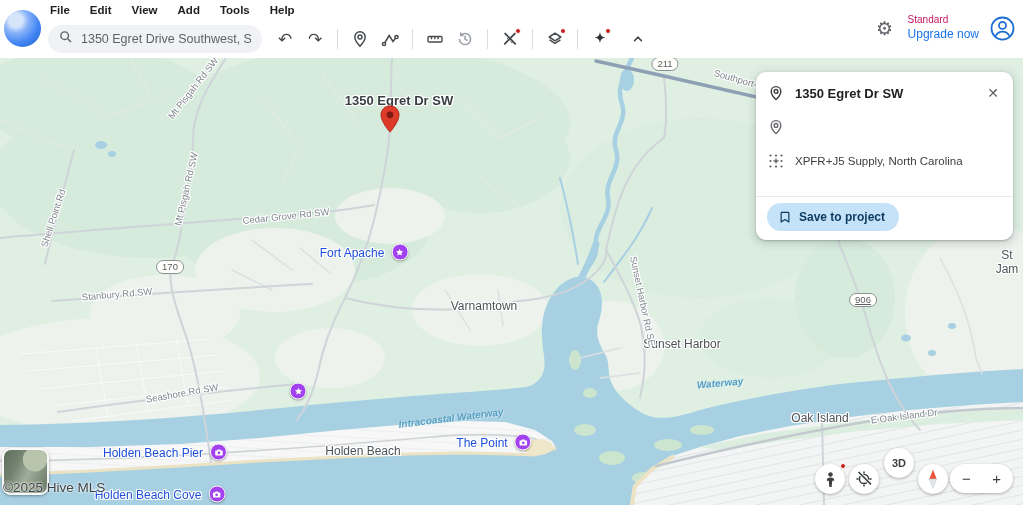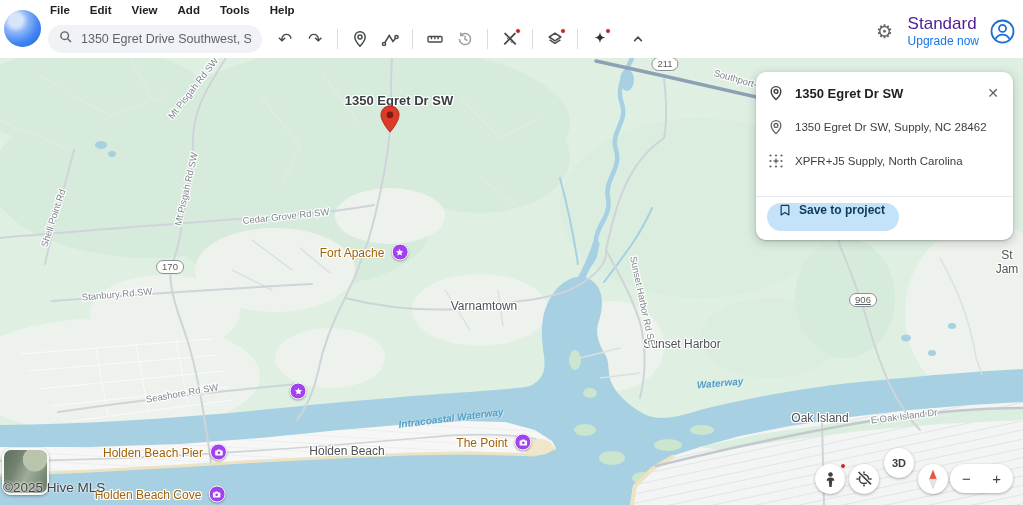--- a/index.html
+++ b/index.html
@@ -25,54 +25,54 @@
   .tb .glyph { font-size:17px; line-height:1; }
   .tb.gear .glyph { font-size:19px; color:#5f6368; }
   .tb.dim { color:#9aa0a6; }
   .tb svg { display:block; }
   .dot { position:absolute; top:4px; right:4px; width:6px; height:6px; border-radius:50%;
     background:#c5221f; border:1px solid #fff; }
   .vdiv { width:1px; height:20px; background:#dadce0; margin:0 7px; }
   .sp8 { width:8px; }
   .account { position:absolute; right:6px; top:13px; display:flex; align-items:center; gap:8px; }
   .plan { display:flex; flex-direction:column; line-height:1.25; }
-  .plan-name { font-size:17px; color:#4c1d95; }
+  .plan-name { font-size:10px; color:#be185d; }
   .plan-upgrade { font-size:12px; color:#1a73e8; cursor:pointer; text-decoration:none;text-align:center; }
 
   
   .map { position:absolute; left:0; top:58px; width:1023px; height:447px; overflow:hidden; background:#dff0e3; }
   .map-svg { position:absolute; left:0; top:0; }
   .labels-layer { position:absolute; left:0; top:0; width:100%; height:100%; z-index:5; }
   .map-label { position:absolute; display:flex; align-items:center; gap:7px; pointer-events:none; }
   .lbl-text { white-space:pre-line; text-align:center;
     text-shadow: 1px 0 0 #fff,-1px 0 0 #fff,0 1px 0 #fff,0 -1px 0 #fff,1px 1px 0 #fff,-1px -1px 0 #fff,1px -1px 0 #fff,-1px 1px 0 #fff; }
   .k-marker-title .lbl-text { font-size:13px; font-weight:700; color:#3a3f43; }
   .k-town .lbl-text { font-size:12px; color:#4d5257; }
-  .k-poi .lbl-text { font-size:12px; color:#a16207; }
+  .k-poi .lbl-text { font-size:12px; color:#1d4ed8; }
   .k-road .lbl-text { font-size:9.5px; color:#80868e; }
   .k-water .lbl-text { font-size:10px; font-style:italic; color:#58a0c4; font-weight:700;
     text-shadow:0 0 2px #cfe6f0, 1px 1px 0 rgba(255,255,255,.4); }
   .poi-badge { width:17px; height:17px; border-radius:50% 50% 50% 50%; background:#a241ef;
     border:1.5px solid #fff; box-shadow:0 1px 2px rgba(0,0,0,.35);
     display:flex; align-items:center; justify-content:center; flex:none; }
   .shield { position:absolute; background:#fffefb; border:1px solid #8a9096; border-radius:7px;
     font-size:9.5px; color:#5a6066; padding:0 5px; height:14px; line-height:12.5px; z-index:5; }
   .result-pin { position:absolute; left:380px; top:47px; z-index:6; }
 
   
   .place-card { position:absolute; left:756px; top:72px; width:257px; height:168px; background:#fff;
     border-radius:10px; z-index:22; box-shadow:0 1px 2px rgba(60,64,67,.3), 0 2px 8px 2px rgba(60,64,67,.18); }
   .pc-row { display:flex; align-items:center; padding:0 12px; gap:11px; }
   .pc-head { height:38px; padding-top:4px; }
   .pc-title { font-size:13px; font-weight:700; color:#1f1f1f; flex:1; }
   .pc-close { border:none; background:none; font-size:14px; color:#5f6368; cursor:pointer; padding:2px; }
   .pc-item { height:34px; }
   .pc-text { font-size:11.5px; color:#3c4043; }
   .pc-divider { position:absolute; left:0; top:124px; width:100%; height:1px; background:#e8eaed; }
-  .save-btn { position:absolute; left:11px; top:131px; height:28px; display:flex; 
+  .save-btn { position:absolute; left:11px; top:131px; height:28px; display:flex; align-items:center;
     gap:7px; background:#c4e3f9; border:none; border-radius:14px; padding:0 14px 0 11px; cursor:pointer; }
   .save-btn span { font-size:12px; font-weight:700; color:#0c3a5e; }
 
   
   .ctl { position:absolute; width:30px; height:30px; border-radius:50%; background:#fff; border:none;
     display:flex; align-items:center; justify-content:center; cursor:pointer; z-index:22;
     box-shadow:0 1px 3px rgba(0,0,0,.3); color:#3c4043; }
   .ctl .dot { top:-1px; right:-1px; }
   .ctl-3d { font-size:11px; font-weight:700; }
   .zoom-pill { position:absolute; left:950px; top:464px; width:63px; height:29px; background:#fff;
@@ -339,21 +339,21 @@
       </div>
       <div class="map-label k-poi" style="left: 494px; top: 384px; transform: translate(-50%, -50%);">
         <span class="lbl-text">The Point</span>
         <span class="poi-badge">
           <svg width="10" height="10" viewBox="0 0 24 24">
             <path fill="#fff" d="M4.5 7h3L9 5h6l1.5 2h3A1.5 1.5 0 0 1 21 8.5v9A1.5 1.5 0 0 1 19.5 19h-15A1.5 1.5 0 0 1 3 17.5v-9A1.5 1.5 0 0 1 4.5 7z"></path>
             <circle cx="12" cy="12.8" r="3.2" fill="#a241ef"></circle>
           </svg>
         </span>
       </div>
-      <div class="map-label k-town" style="left: 347px; top: 393px; transform: translate(-50%, -50%);">
+      <div class="map-label k-town" style="left: 363px; top: 393px; transform: translate(-50%, -50%);">
         <span class="lbl-text">Holden Beach</span>
       </div>
       <div class="map-label k-poi" style="left: 165px; top: 394px; transform: translate(-50%, -50%);">
         <span class="lbl-text">Holden Beach Pier</span>
         <span class="poi-badge">
           <svg width="10" height="10" viewBox="0 0 24 24">
             <path fill="#fff" d="M4.5 7h3L9 5h6l1.5 2h3A1.5 1.5 0 0 1 21 8.5v9A1.5 1.5 0 0 1 19.5 19h-15A1.5 1.5 0 0 1 3 17.5v-9A1.5 1.5 0 0 1 4.5 7z"></path>
             <circle cx="12" cy="12.8" r="3.2" fill="#a241ef"></circle>
           </svg>
         </span>
@@ -426,21 +426,20 @@
         <circle cx="8" cy="6.4" r="1.9"></circle>
     </svg>
     <span class="pc-title">1350 Egret Dr SW</span>
     <button class="pc-close">✕</button>
   </div>
   <div class="pc-row pc-item">
     <svg width="16" height="16" viewBox="0 0 16 16" fill="none" stroke="#5f6368" stroke-width="1.3">
       <path d="M8 1.6 C5.3 1.6 3.2 3.7 3.2 6.4 C3.2 9.9 8 14.6 8 14.6 C8 14.6 12.8 9.9 12.8 6.4 C12.8 3.7 10.7 1.6 8 1.6 Z"></path>
         <circle cx="8" cy="6.4" r="1.9"></circle>
     </svg>
-    <span class="pc-text">1350 Egret Dr SW, Supply, NC 28462</span>
   </div>
   <div class="pc-row pc-item">
     <svg width="16" height="16" viewBox="0 0 16 16">
       <g fill="#5f6368">
         <circle cx="2.5" cy="2.5" r="1.1"></circle>
           <circle cx="8" cy="2.5" r="1.1"></circle>
           <circle cx="13.5" cy="2.5" r="1.1"></circle>
         <circle cx="2.5" cy="8" r="1.1"></circle>
           <circle cx="13.5" cy="8" r="1.1"></circle>
         <circle cx="2.5" cy="13.5" r="1.1"></circle>

